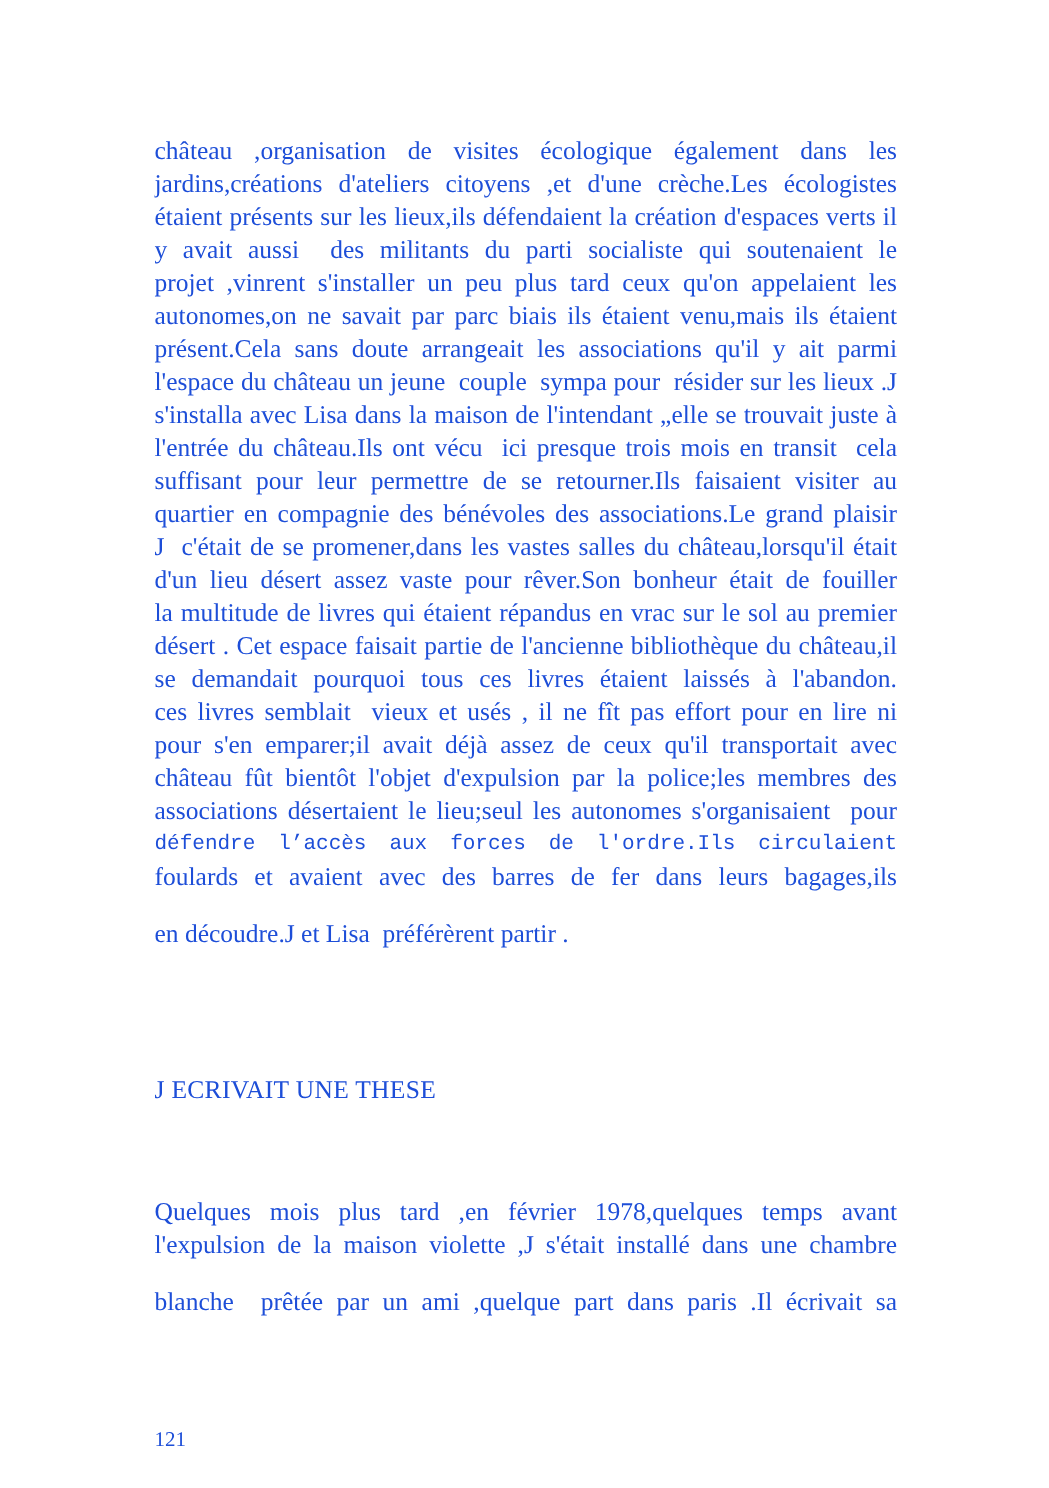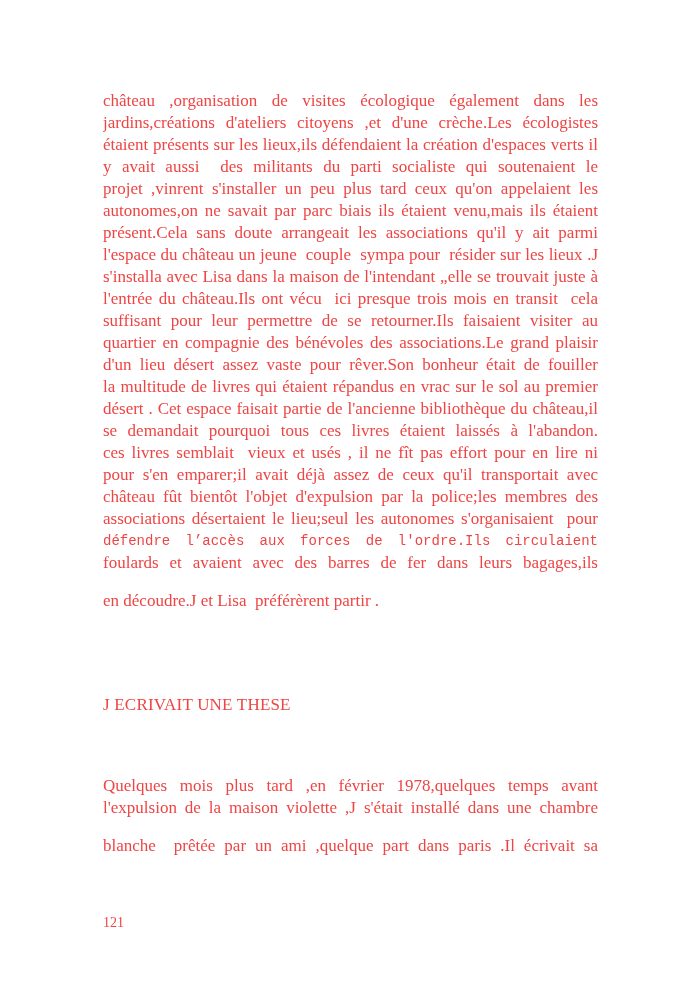--- a/index.html
+++ b/index.html
@@ -6,21 +6,21 @@
   html, body {
     margin: 0;
     padding: 0;
     background: #ffffff;
   }
   .page {
     position: relative;
     width: 687px;
     height: 992px;
     background: #ffffff;
-    color: #ef4444;
+    color: #1d4ed8;
     font-family: "Liberation Serif", serif;
     overflow: hidden;
   }
   .text-col {
     position: absolute;
     left: 103px;
     top: 90px;
     width: 495px;
   }
   .para .line {
@@ -47,21 +47,21 @@
     font-weight: normal;
     text-align: left;
     letter-spacing: 0.2px;
   }
   .para-2 {
     margin-top: 59px;
   }
   .page-number {
     position: absolute;
     left: 103px;
-    top: 914px;
+    top: 952px;
     font-size: 14px;
     line-height: 18px;
   }
 </style>
 </head>
 <body>
 
 <div class="page">
   <main class="text-col">
     <section class="para para-1">
@@ -70,20 +70,21 @@
         <div class="line">étaient présents sur les lieux,ils défendaient la création d'espaces verts il</div>
         <div class="line">y avait aussi&nbsp; des militants du parti socialiste qui soutenaient le</div>
         <div class="line">projet ,vinrent s'installer un peu plus tard ceux qu'on appelaient les</div>
         <div class="line">autonomes,on ne savait par parc biais ils étaient venu,mais ils étaient</div>
         <div class="line">présent.Cela sans doute arrangeait les associations qu'il y ait parmi</div>
         <div class="line">l'espace du château un jeune&nbsp; couple&nbsp; sympa pour&nbsp; résider sur les lieux .J</div>
         <div class="line">s'installa avec Lisa dans la maison de l'intendant „elle se trouvait juste à</div>
         <div class="line">l'entrée du château.Ils ont vécu&nbsp; ici presque trois mois en transit&nbsp; cela était</div>
         <div class="line">suffisant pour leur permettre de se retourner.Ils faisaient visiter au</div>
         <div class="line">quartier en compagnie des bénévoles des associations.Le grand plaisir de</div>
+        <div class="line">J&nbsp; c'était de se promener,dans les vastes salles du château,lorsqu'il était</div>
         <div class="line">d'un lieu désert assez vaste pour rêver.Son bonheur était de fouiller parmi</div>
         <div class="line">la multitude de livres qui étaient répandus en vrac sur le sol au premier</div>
         <div class="line">désert . Cet espace faisait partie de l'ancienne bibliothèque du château,il</div>
         <div class="line">se demandait pourquoi tous ces livres étaient laissés à l'abandon. Comme</div>
         <div class="line">ces livres semblait&nbsp; vieux et usés , il ne fît pas effort pour en lire ni même</div>
         <div class="line">pour s'en emparer;il avait déjà assez de ceux qu'il transportait avec lui.Le</div>
         <div class="line">château fût bientôt l'objet d'expulsion par la police;les membres des</div>
         <div class="line">associations désertaient le lieu;seul les autonomes s'organisaient&nbsp; pour en</div>
         <div class="line alt">défendre l’accès aux forces de l'ordre.Ils circulaient masqué par des</div>
         <div class="line">foulards et avaient avec des barres de fer dans leurs bagages,ils voulaient</div>

